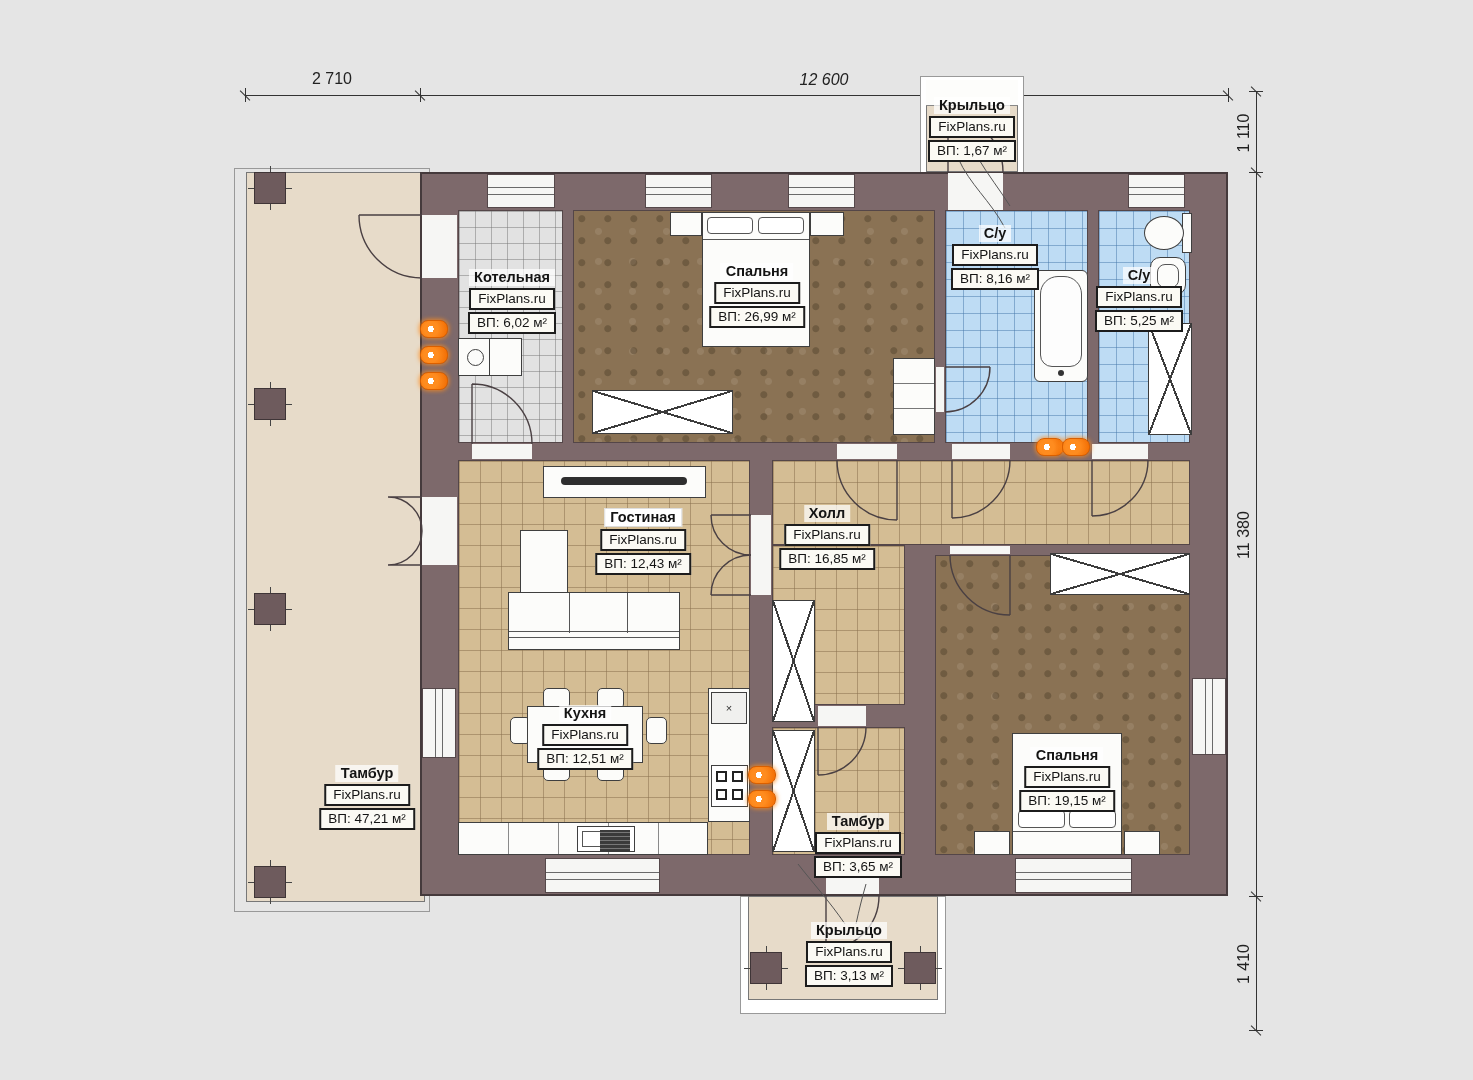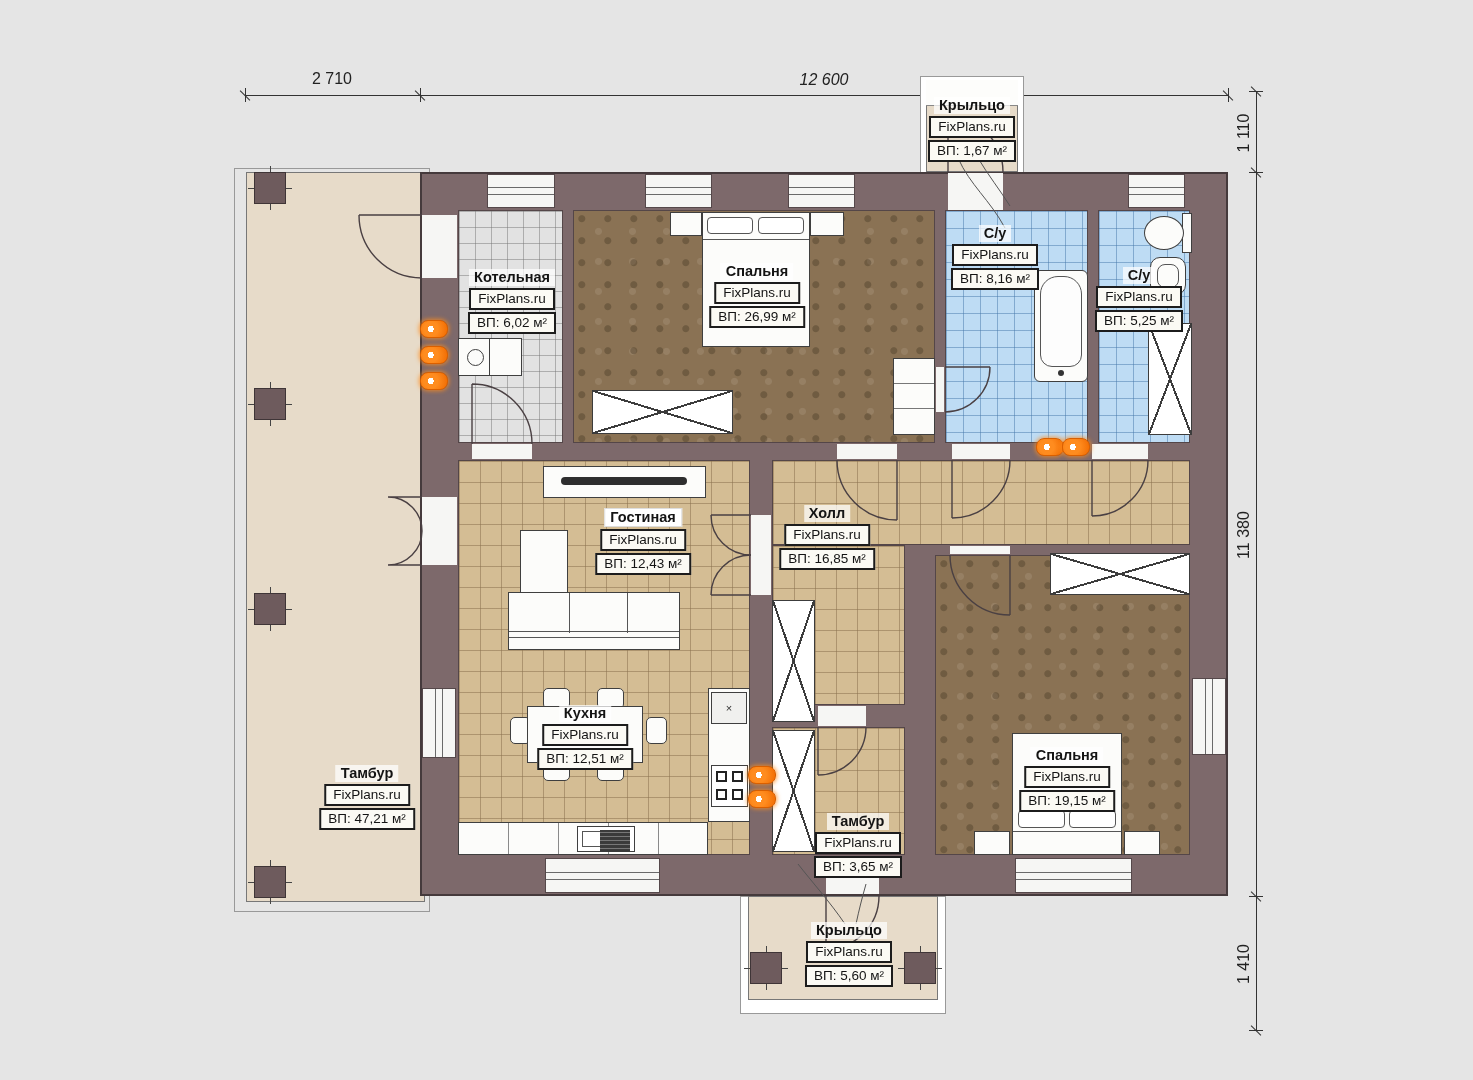--- a/index.html
+++ b/index.html
@@ -300,16 +300,16 @@
     <span class="rl-box">ВП: 47,21 м²</span>
   </div>
   <div class="rlabel" style="left:972px;top:96px;">
     <span class="rl-name">Крыльцо</span>
     <span class="rl-box">FixPlans.ru</span>
     <span class="rl-box">ВП: 1,67 м²</span>
   </div>
   <div class="rlabel" style="left:849px;top:921px;">
     <span class="rl-name">Крыльцо</span>
     <span class="rl-box">FixPlans.ru</span>
-    <span class="rl-box">ВП: 5,60 м²</span>
+    <span class="rl-box">ВП: 3,13 м²</span>
   </div>
 
 </div>
 
 </body></html>

